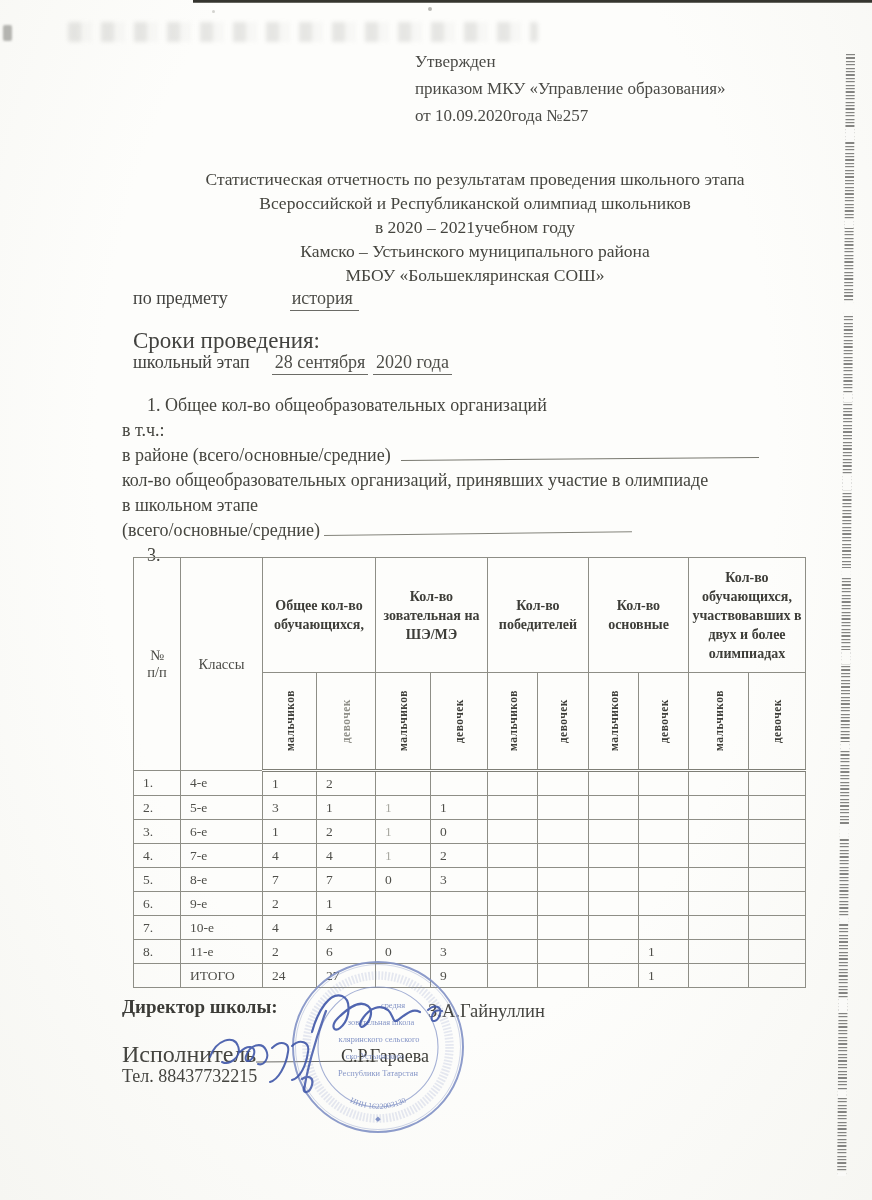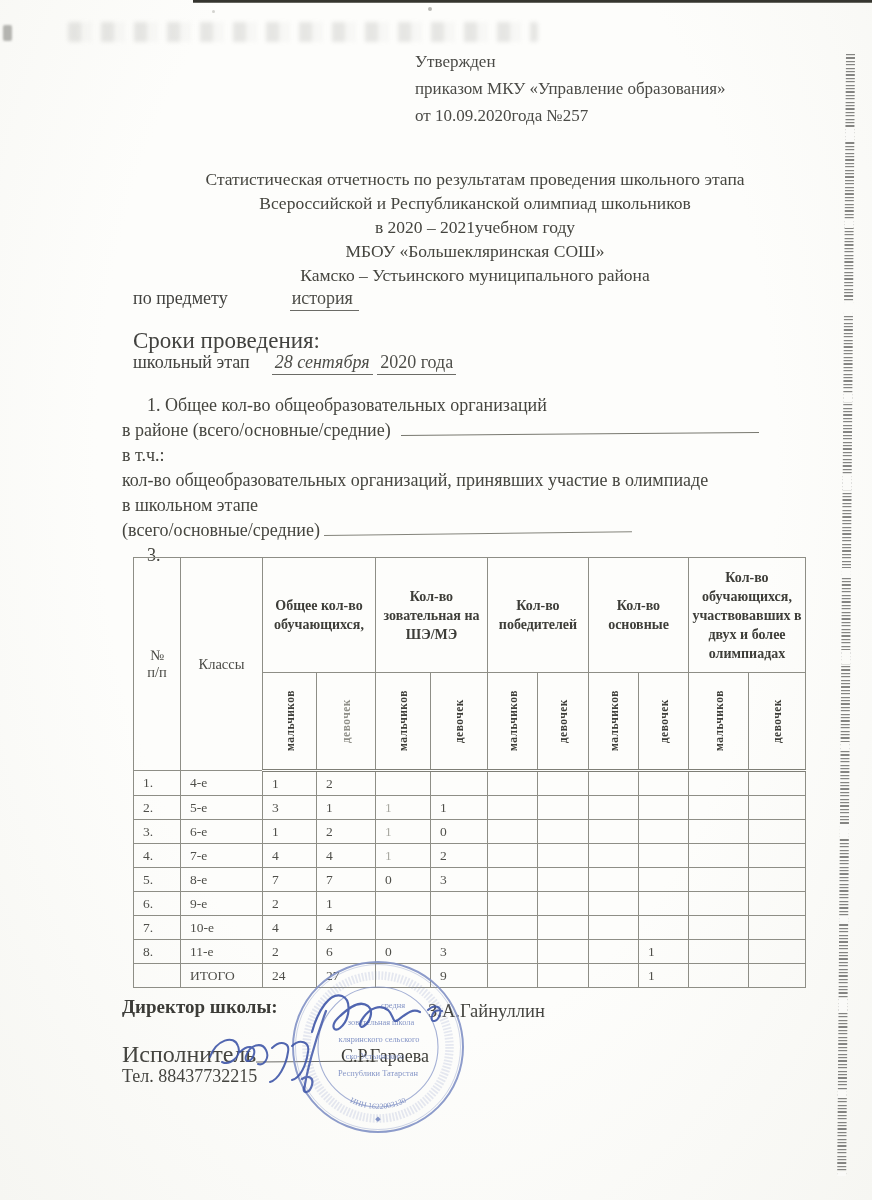--- a/index.html
+++ b/index.html
@@ -25,21 +25,21 @@
       repeating-linear-gradient(180deg, rgba(88,88,86,.85) 0 1.2px, rgba(150,150,146,.3) 1.2px 2px, rgba(255,255,255,0) 2px 3.4px);
   }
   
   .approval{position:absolute;left:415px;top:48px;font-size:17px;line-height:27px;color:#4a4a46;}
   .title-block{position:absolute;left:135px;top:143px;width:680px;text-align:center;font-size:17.5px;line-height:24px;color:#45453f;margin-top:24px;}
   .subject-line{position:absolute;left:133px;top:288px;font-size:18px;}
   .subject-value{display:inline-block;margin-left:62px;padding:0 6px 1px 2px;border-bottom:1.2px solid #6b6b66;color:#4e4e49;}
   .dates-label{position:absolute;left:133px;top:328px;font-size:23px;}
   .stage-line{position:absolute;left:133px;top:352px;font-size:18px;}
   .date-underlined{display:inline-block;padding:0 3px 1px 3px;border-bottom:1.2px solid #6b6b66;color:#4e4e49;}
-  .date-underlined.first{margin-left:22px;font-style:italic;}
+  .date-underlined.first{margin-left:22px;}
   .section1{position:absolute;left:122px;top:393px;width:692px;font-size:18px;line-height:25px;color:#45453f;}
   .indent{padding-left:25px;}
   .uline-long{display:inline-block;width:358px;border-bottom:1.3px solid #78786f;transform:rotate(-.5deg);transform-origin:left bottom;vertical-align:baseline;margin-left:10px;}
   .uline-mid{display:inline-block;width:308px;border-bottom:1.3px solid #84847b;transform:rotate(-.7deg);transform-origin:left bottom;vertical-align:baseline;margin-left:4px;}
   
   table.report{position:absolute;left:133px;top:557px;border-collapse:collapse;table-layout:fixed;background:transparent;}
   table.report th, table.report td{border:1px solid #8e8e86;font-family:"Liberation Serif", serif;}
   th.corner, th.classes{font-size:14.5px;font-weight:normal;color:#4b4b46;vertical-align:middle;text-align:center;}
   th.group{font-size:14px;font-weight:bold;color:#3d3d38;vertical-align:middle;text-align:center;line-height:19px;padding:2px 3px;height:110px;}
   tr.subhead th{height:94px;vertical-align:middle;text-align:center;border-bottom:3px double #7e7e76;}
@@ -74,37 +74,37 @@
   <div class="approval">
     <div>Утвержден</div>
     <div>приказом МКУ «Управление образования»</div>
     <div>от 10.09.2020года №257</div>
   </div>
 
   <div class="title-block">
     <div>Статистическая отчетность по результатам проведения школьного этапа</div>
     <div>Всероссийской и Республиканской олимпиад школьников</div>
     <div>в 2020 – 2021учебном году</div>
+    <div>Камско – Устьинского  муниципального района</div>
     <div>МБОУ «Большекляринская СОШ»</div>
-    <div>Камско – Устьинского  муниципального района</div>
   </div>
 
   <div class="subject-line">
     <span>по предмету</span><span class="subject-value">история</span>
   </div>
 
   <div class="dates-label">Сроки проведения:</div>
   <div class="stage-line">
     <span>школьный этап</span><span class="date-underlined first">28 сентября</span> <span class="date-underlined">2020 года</span>
   </div>
 
   <div class="section1">
     <div class="indent">1.  Общее  кол-во общеобразовательных организаций</div>
+    <div>в т.ч.:</div>
     <div><span>в районе (всего/основные/средние)</span><span class="uline-long"></span></div>
-    <div>в т.ч.:</div>
     <div>кол-во общеобразовательных организаций, принявших участие в олимпиаде</div>
     <div>в школьном этапе</div>
     <div><span>(всего/основные/средние)</span><span class="uline-mid"></span></div>
     <div class="indent">3.</div>
   </div>
 
   <table class="report">
     <colgroup>
       <col style="width:47px">
         <col style="width:82px">

